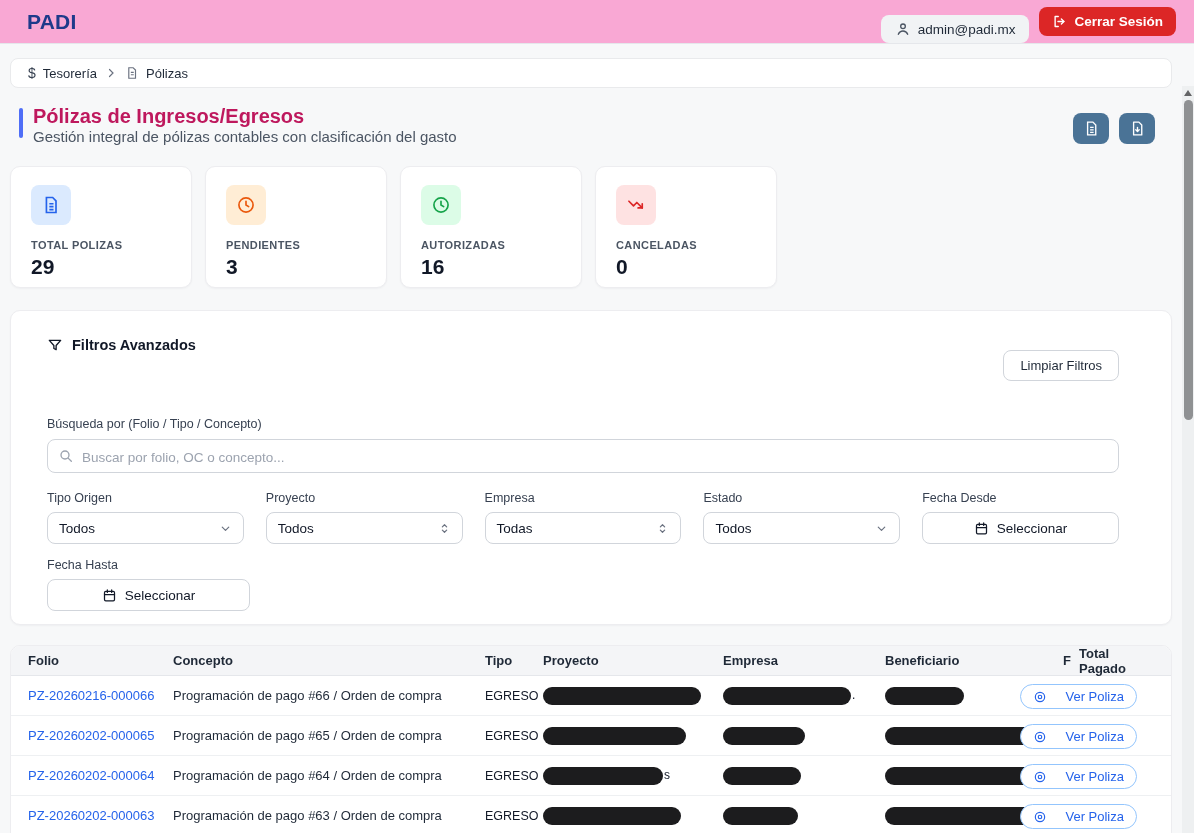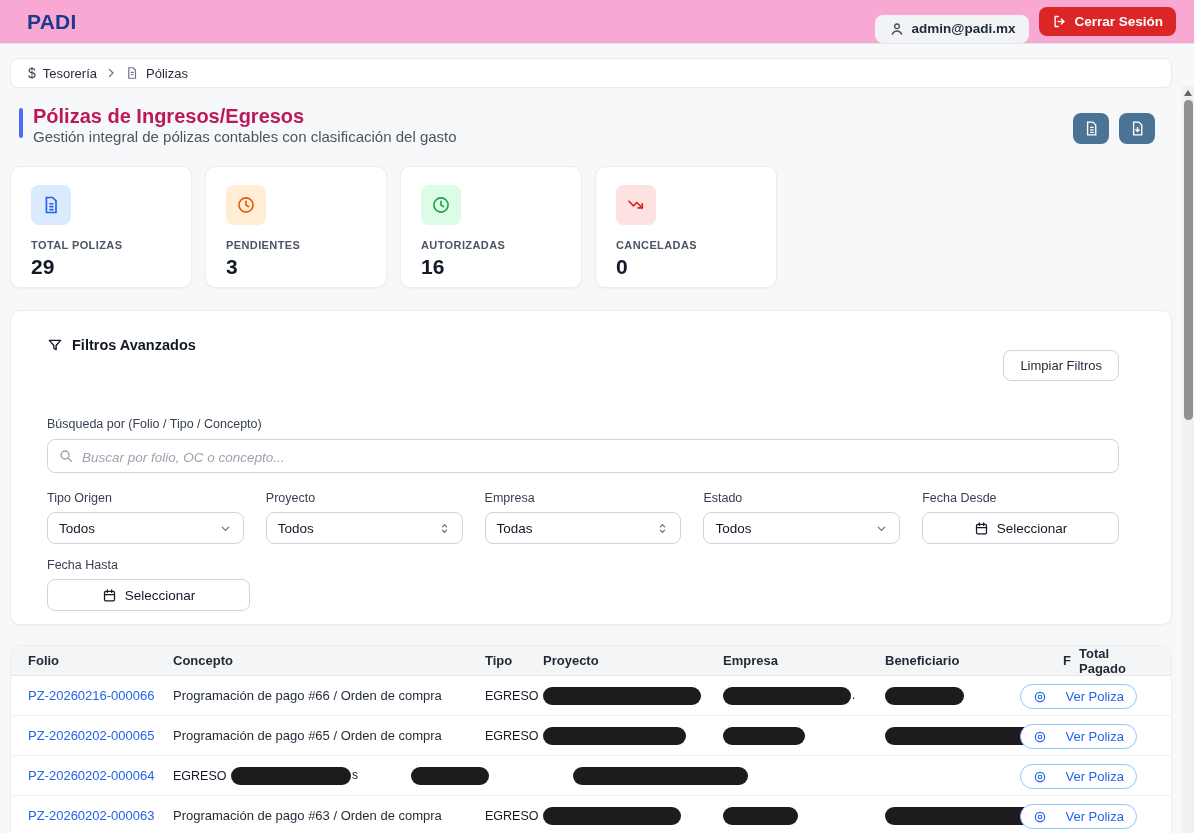--- a/index.html
+++ b/index.html
@@ -3,21 +3,21 @@
 <meta charset="utf-8">
 <style>
   * { margin:0; padding:0; box-sizing:border-box; }
   html,body { width:1194px; height:833px; overflow:hidden; }
   body { font-family:"Liberation Sans", sans-serif; background:#f7f8f9; color:#1f2937; position:relative; }
 
   
   .topbar { background:#f9a8d4; border-bottom:1px solid #e5e7eb; height:44px; display:flex; align-items:center; justify-content:space-between; padding:0 18px 0 27px; }
   .brand { font-size:21px; font-weight:800; color:#1e3a8a; letter-spacing:.2px; cursor:pointer; }
   .topbar-right { display:flex; align-items:center; gap:10px; }
-  .user-pill { display:flex; gap:7px; background:#f1f3f5; border-radius:8px; padding:6px 14px; font-size:13.5px; font-weight:700; color:#1f2937; cursor:pointer;margin-top:15px; }
+  .user-pill { display:flex; align-items:center; gap:7px; background:#f1f3f5; border-radius:8px; padding:6px 14px; font-size:13.5px; font-weight:400; color:#1f2937; cursor:pointer;margin-top:15px; }
   .logout-btn { display:flex; align-items:center; gap:7px; background:#dc2626; border:none; border-radius:8px; padding:7px 13px; font-size:13.5px; font-weight:700; color:#fff; font-family:inherit; cursor:pointer; }
   .icon { display:inline-flex; }
   .icon svg { display:block; }
 
   
   .content { padding:0 10px; width:1182px; }
 
   .breadcrumb-card { margin-top:14px; background:#fff; border:1px solid #e9eaec; border-radius:8px; height:30px; display:flex; align-items:center; gap:8px; padding:0 17px; font-size:13px; color:#1f2937; }
   .crumb { display:flex; align-items:center; gap:7px; cursor:pointer; }
   .crumb-sep { color:#6b7280; display:flex; }
@@ -37,21 +37,21 @@
   .stat-label { margin-top:14px; font-size:11px; font-weight:600; letter-spacing:.4px; color:#4b5563; }
   .stat-value { margin-top:4px; font-size:21px; font-weight:700; color:#111827; }
 
   
   .filters-card { margin-top:22px; background:#fff; border:1px solid #ededf0; border-radius:10px; box-shadow:0 1px 2px rgba(16,24,40,.04); padding:20px 52px 28px 36px; height:315px; }
   .filters-head { display:flex; align-items:flex-start; justify-content:space-between; }
   .filters-title { display:flex; align-items:center; gap:9px; font-size:14.5px; font-weight:700; color:#111827; margin-top:6px; }
   .clear-btn { background:#fff; border:1px solid #d1d5db; border-radius:8px; padding:7px 16px; font-size:13px; color:#1f2937; font-family:inherit; cursor:pointer; margin-top:19px; }
   .search-label { margin-top:36px; font-size:12.5px; color:#374151; }
   .search-box { margin-top:8px; position:relative; }
-  .search-box input { width:100%; height:34px; border:1px solid #d1d5db; border-radius:8px; padding:2px 12px 0 34px; font-size:13.5px; font-family:inherit; color:#111827; outline:none;font-style:italic; }
+  .search-box input { width:100%; height:34px; border:1px solid #d1d5db; border-radius:8px; padding:2px 12px 0 34px; font-size:13.5px; font-family:inherit; color:#111827; outline:none; }
   .search-box input::placeholder { color:#9ca3af; }
   .search-box .icon { position:absolute; left:11px; top:9px; }
   .filter-grid { margin-top:18px; display:grid; grid-template-columns:repeat(5,1fr); gap:22px; }
   .filter-grid2 { margin-top:14px; display:grid; grid-template-columns:repeat(5,1fr); gap:14px; }
   .ffield-label { font-size:12.5px; color:#374151; margin-bottom:7px; }
   .fcontrol { height:32px; border:1px solid #d1d5db; border-radius:8px; background:#fff; display:flex; align-items:center; padding:0 11px; font-size:13.5px; color:#111827; cursor:pointer; }
   .fcontrol .val { flex:1; }
   .fcontrol.date { justify-content:center; gap:8px; }
 
   
@@ -372,20 +372,21 @@
                 <circle cx="12" cy="12" r="8"></circle>
                 <circle cx="12" cy="12" r="3"></circle>
               </svg>
       </span>
       <span>Ver Poliza</span>
     </button>
   </div>
 
   <div class="trow">
     <div class="c-folio"><span class="folio-link">PZ-20260202-000064</span></div>
+    <div class="c-concepto">Programación de pago #64 / Orden de compra</div>
     <div class="c-tipo cell-tipo">EGRESO</div>
     <div class="c-proyecto cell-bars"><span class="redact" style="width: 120px;"></span><span class="trail">s</span></div>
     <div class="c-empresa cell-bars"><span class="redact" style="width: 78px;"></span><span class="trail"></span></div>
     <div class="c-beneficiario cell-bars"><span class="redact" style="width: 175px;"></span></div>
     <button class="ver-btn">
       <span class="icon">
         <svg width="14" height="14" viewBox="0 0 24 24" fill="none" stroke="#2563eb" stroke-width="2">
                 <circle cx="12" cy="12" r="8"></circle>
                 <circle cx="12" cy="12" r="3"></circle>
               </svg>

